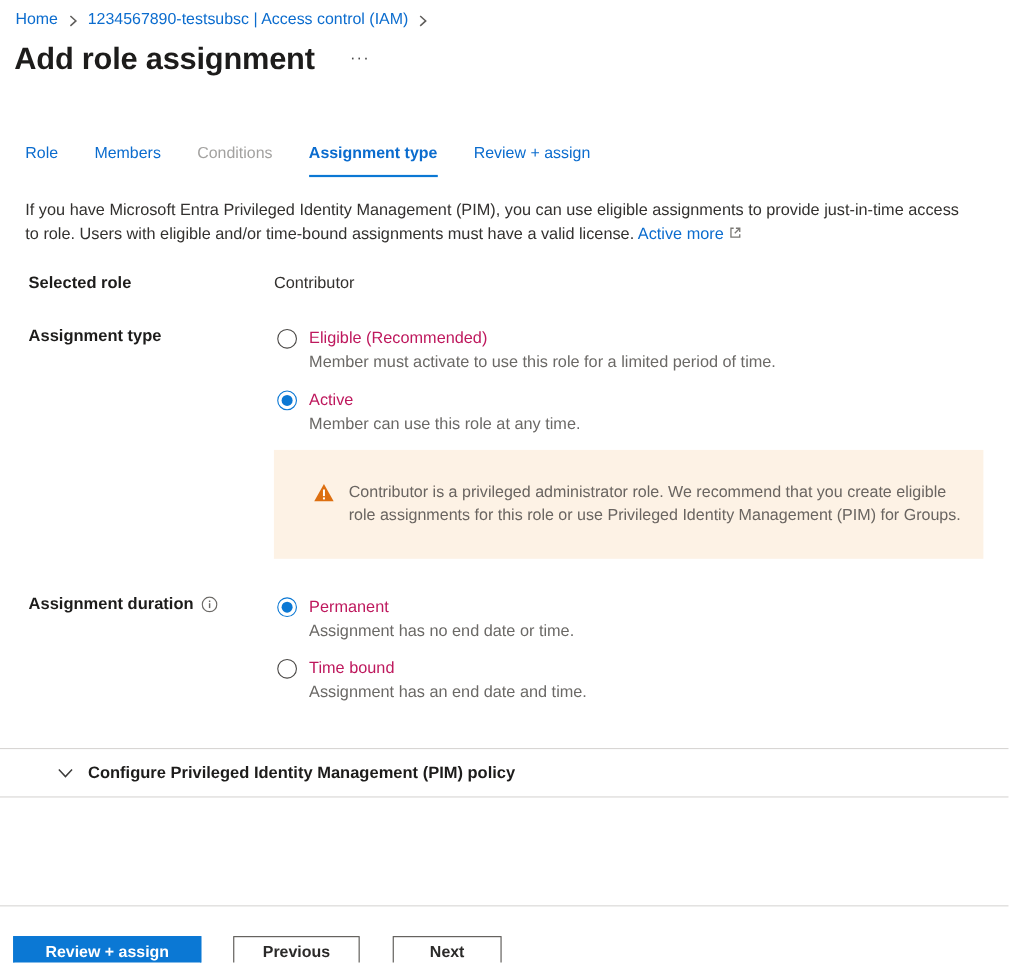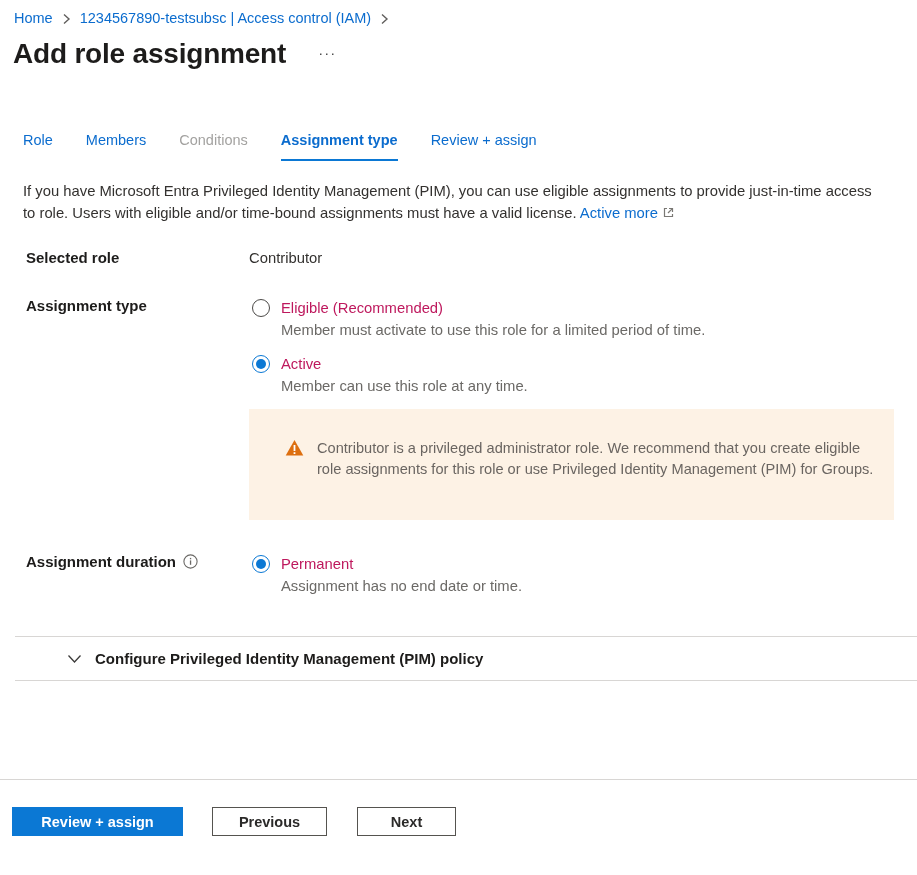--- a/index.html
+++ b/index.html
@@ -77,34 +77,33 @@
   .radio-dot { width: 10px; height: 10px; border-radius: 50%; background: transparent; }
   .radio-option.selected .radio-dot { background: #0b78d4; }
   .radio-texts { font-size: 14.8px; line-height: 22px; }
   .radio-label { color: #be185d; cursor: pointer; }
   .radio-desc { color: #6b6966; }
   
   .warning-box {
     margin-top: 8px;
     width: 645px;
     background: #fdf2e5;
-    padding: 29px 16px 40px 36px;
+    padding: 29px 16px 28px 36px;
     display: flex;
   }
   .warning-tri { flex: 0 0 19px; margin-right: 13px; margin-top: 1px; }
   .warning-text { font-size: 14.6px; line-height: 21px; color: #6a6561; width: 570px; }
   
   .pim-section {
     margin-top: 27px;
     border-top: 1px solid #d8d6d4;
     border-bottom: 1px solid #d8d6d4;
     padding: 13px 0 13px 52px;
     display: flex; align-items: center;
     cursor: pointer;
-    margin-left: 15px;
   }
   .chevron-down { display: inline-flex; margin-right: 13px; }
   .pim-title { font-size: 15px; font-weight: 700; color: #1d1c1b; }
   
   .footer-divider { margin-top: 98px; border-top: 1px solid #d8d6d4; }
   .footer { display: flex; align-items: center; padding: 27px 0 0 12px; }
   .btn {
     font-family: inherit; font-size: 14.5px; cursor: pointer;
     height: 29px; display: inline-flex; align-items: center; justify-content: center;
   }
@@ -211,20 +210,29 @@
   <div class="row-content">
     <div class="radio-option selected">
       <span class="radio-circle">
           <span class="radio-dot"></span>
         </span>
       <div class="radio-texts">
         <div class="radio-label">Permanent</div>
         <div class="radio-desc">Assignment has no end date or time.</div>
       </div>
     </div>
+    <div class="radio-option">
+      <span class="radio-circle">
+          <span class="radio-dot"></span>
+        </span>
+      <div class="radio-texts">
+        <div class="radio-label">Time bound</div>
+        <div class="radio-desc">Assignment has an end date and time.</div>
+      </div>
+    </div>
   </div>
 </div>
 
 <div class="pim-section">
   <span class="chevron-down">
     <svg width="15" height="10" viewBox="0 0 15 10">
         <polyline points="1.5,1.5 7.5,8 13.5,1.5" fill="none" stroke="#3b3a39" stroke-width="1.3"></polyline>
       </svg>
   </span>
   <span class="pim-title">Configure Privileged Identity Management (PIM) policy</span>

